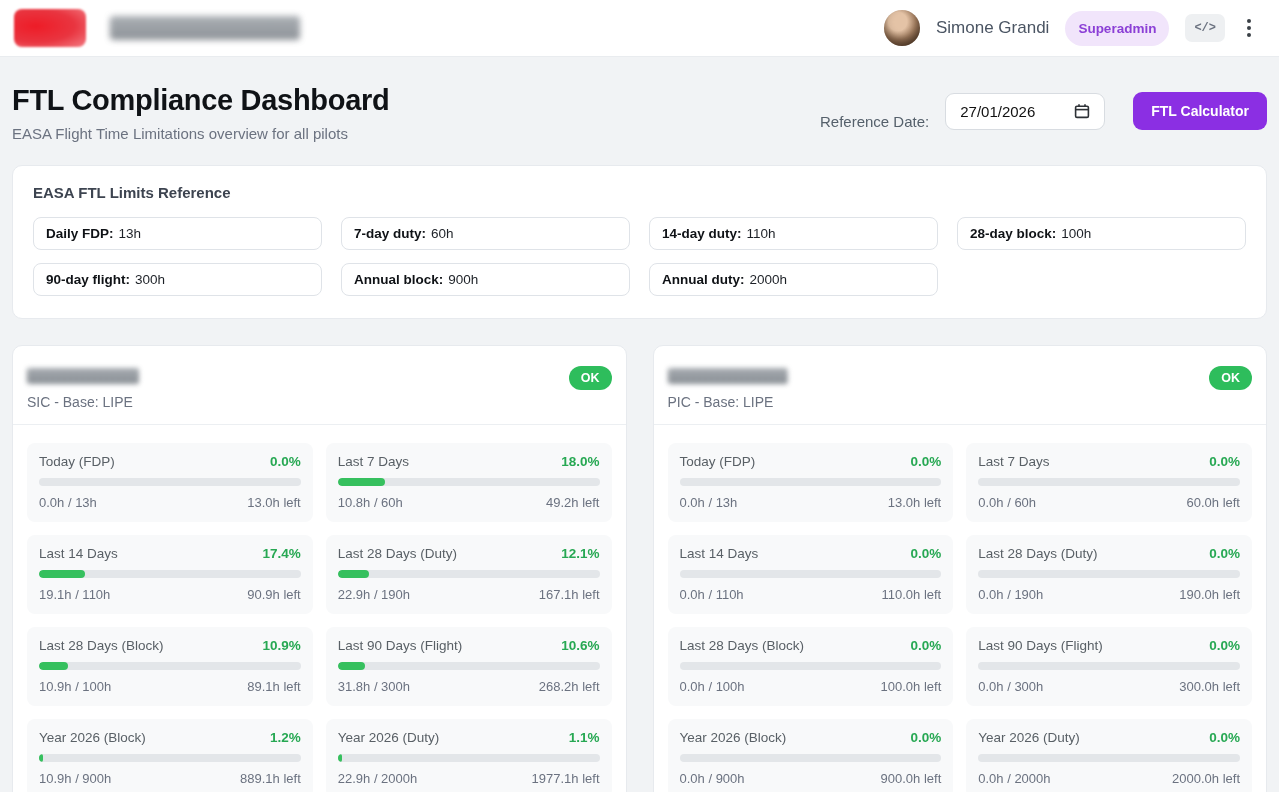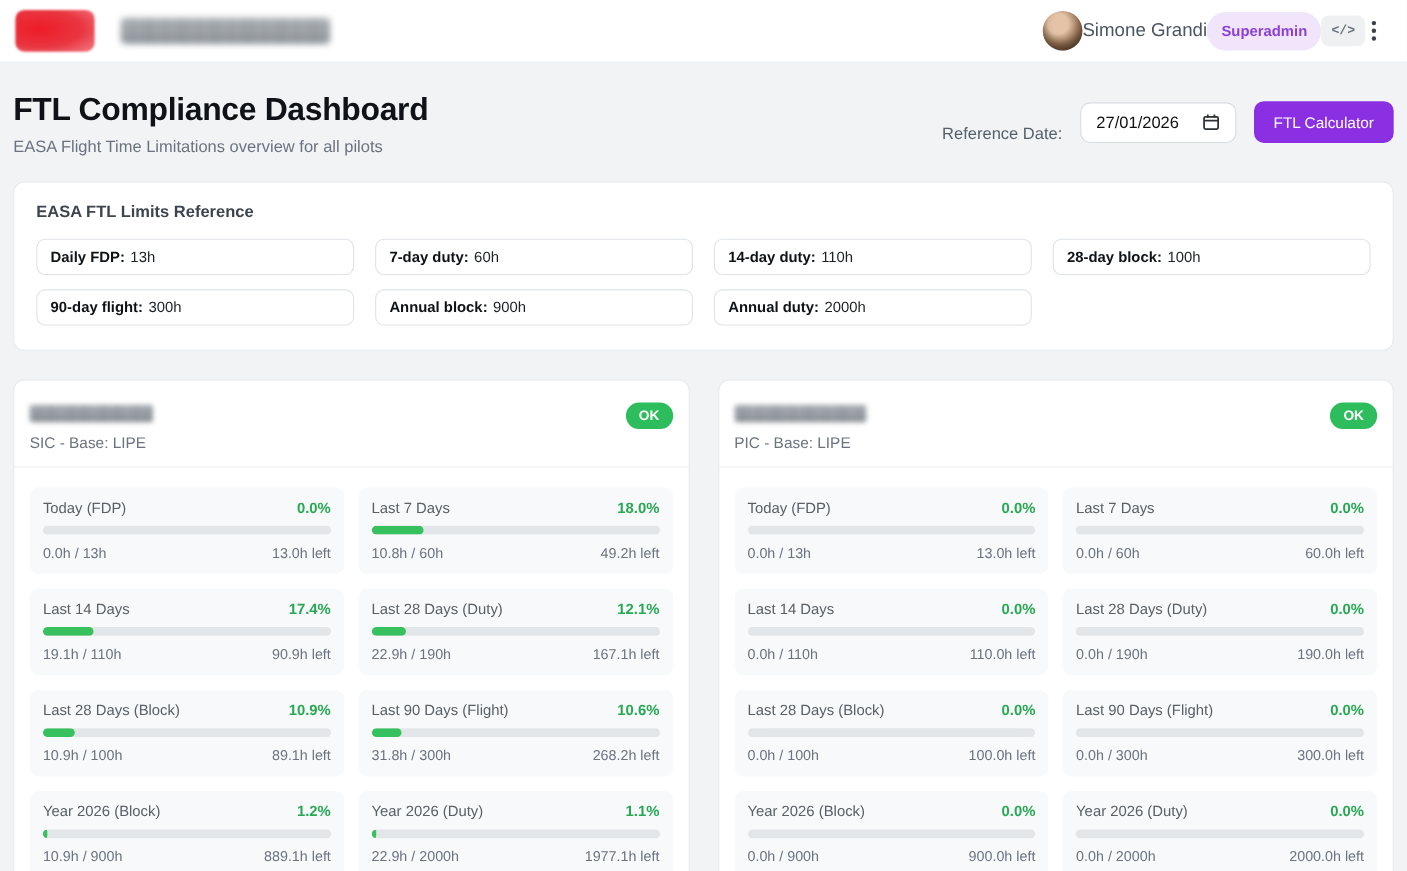--- a/index.html
+++ b/index.html
@@ -21,21 +21,21 @@
     background:radial-gradient(ellipse at 30% 45%, #ee1c27 0%, #e93540 55%, #f37c84 100%);
     filter:blur(1.2px);
   }
   .logo-text-blur {
     width:190px; height:24px; border-radius:4px;
     background:repeating-linear-gradient(90deg,#9aa0a6 0 3px,#d9dcdf 3px 6px),
                linear-gradient(180deg,#c3c7cb,#8f959b);
     background-blend-mode:multiply;
     filter:blur(3px); opacity:.75;
   }
-  .header-right { display:flex; align-items:center; }
+  .header-right { display:flex; align-items:center; gap:16px; }
   .avatar {
     width:36px; height:36px; border-radius:50%;
     background:radial-gradient(circle at 38% 32%, #e4c3a6 0 28%, #a07c5f 55%, #5e4533 85%, #473526 100%);
     box-shadow:inset 0 -6px 8px rgba(40,25,10,.45);
     cursor:pointer;
   }
   .user-name { font-size:17px; color:#4b5563; }
   .role-badge {
     background:#f1e5fb; color:#8b3fd6; font-size:13.5px; font-weight:bold;
     padding:10px 13px; border-radius:999px;
@@ -49,30 +49,30 @@
   .dots-menu i { width:4px; height:4px; border-radius:50%; background:#3a4046; }
 
   
   .page-wrap { padding:0 12px; }
   .page-head { margin-top:27px; display:flex; justify-content:space-between; align-items:flex-start; }
   .page-title { font-size:29px; font-weight:bold; color:#0f1216; letter-spacing:-.3px; }
   .page-subtitle { font-size:15px; color:#6b7280; margin-top:8px; }
   .head-controls { display:flex; align-items:center; gap:16px; margin-top:8px; }
   .ref-label { font-size:15px; color:#55606b;margin-top:20px; }
   .date-box {
-    display:flex; align-items:center; gap:4px; background:#fff;
+    display:flex; align-items:center; gap:22px; background:#fff;
     border:1px solid #d8dce1; border-radius:9px; padding:9px 14px;
   }
   .date-box input {
     border:none; outline:none; font-size:15px; color:#111; width:92px;
     font-family:inherit; background:transparent;
   }
   .btn-primary {
-    background:#8b2fe3; color:#fff; font-size:14px; font-weight:normal;
-    border:none; border-radius:9px; padding:11px 18px; cursor:pointer;
+    background:#8b2fe3; color:#fff; font-size:14px; font-weight:bold;
+    border:none; border-radius:9px; padding:11px 18px; cursor:pointer;margin-left:12px;
   }
 
   
   .limits-card {
     margin-top:23px; background:#fff; border:1px solid #e7eaee; border-radius:10px;
     padding:18px 20px 22px;
   }
   .limits-title { font-size:15px; font-weight:bold; color:#3d4450; }
   .limits-grid {
     margin-top:16px; display:grid; grid-template-columns:repeat(4,1fr);

